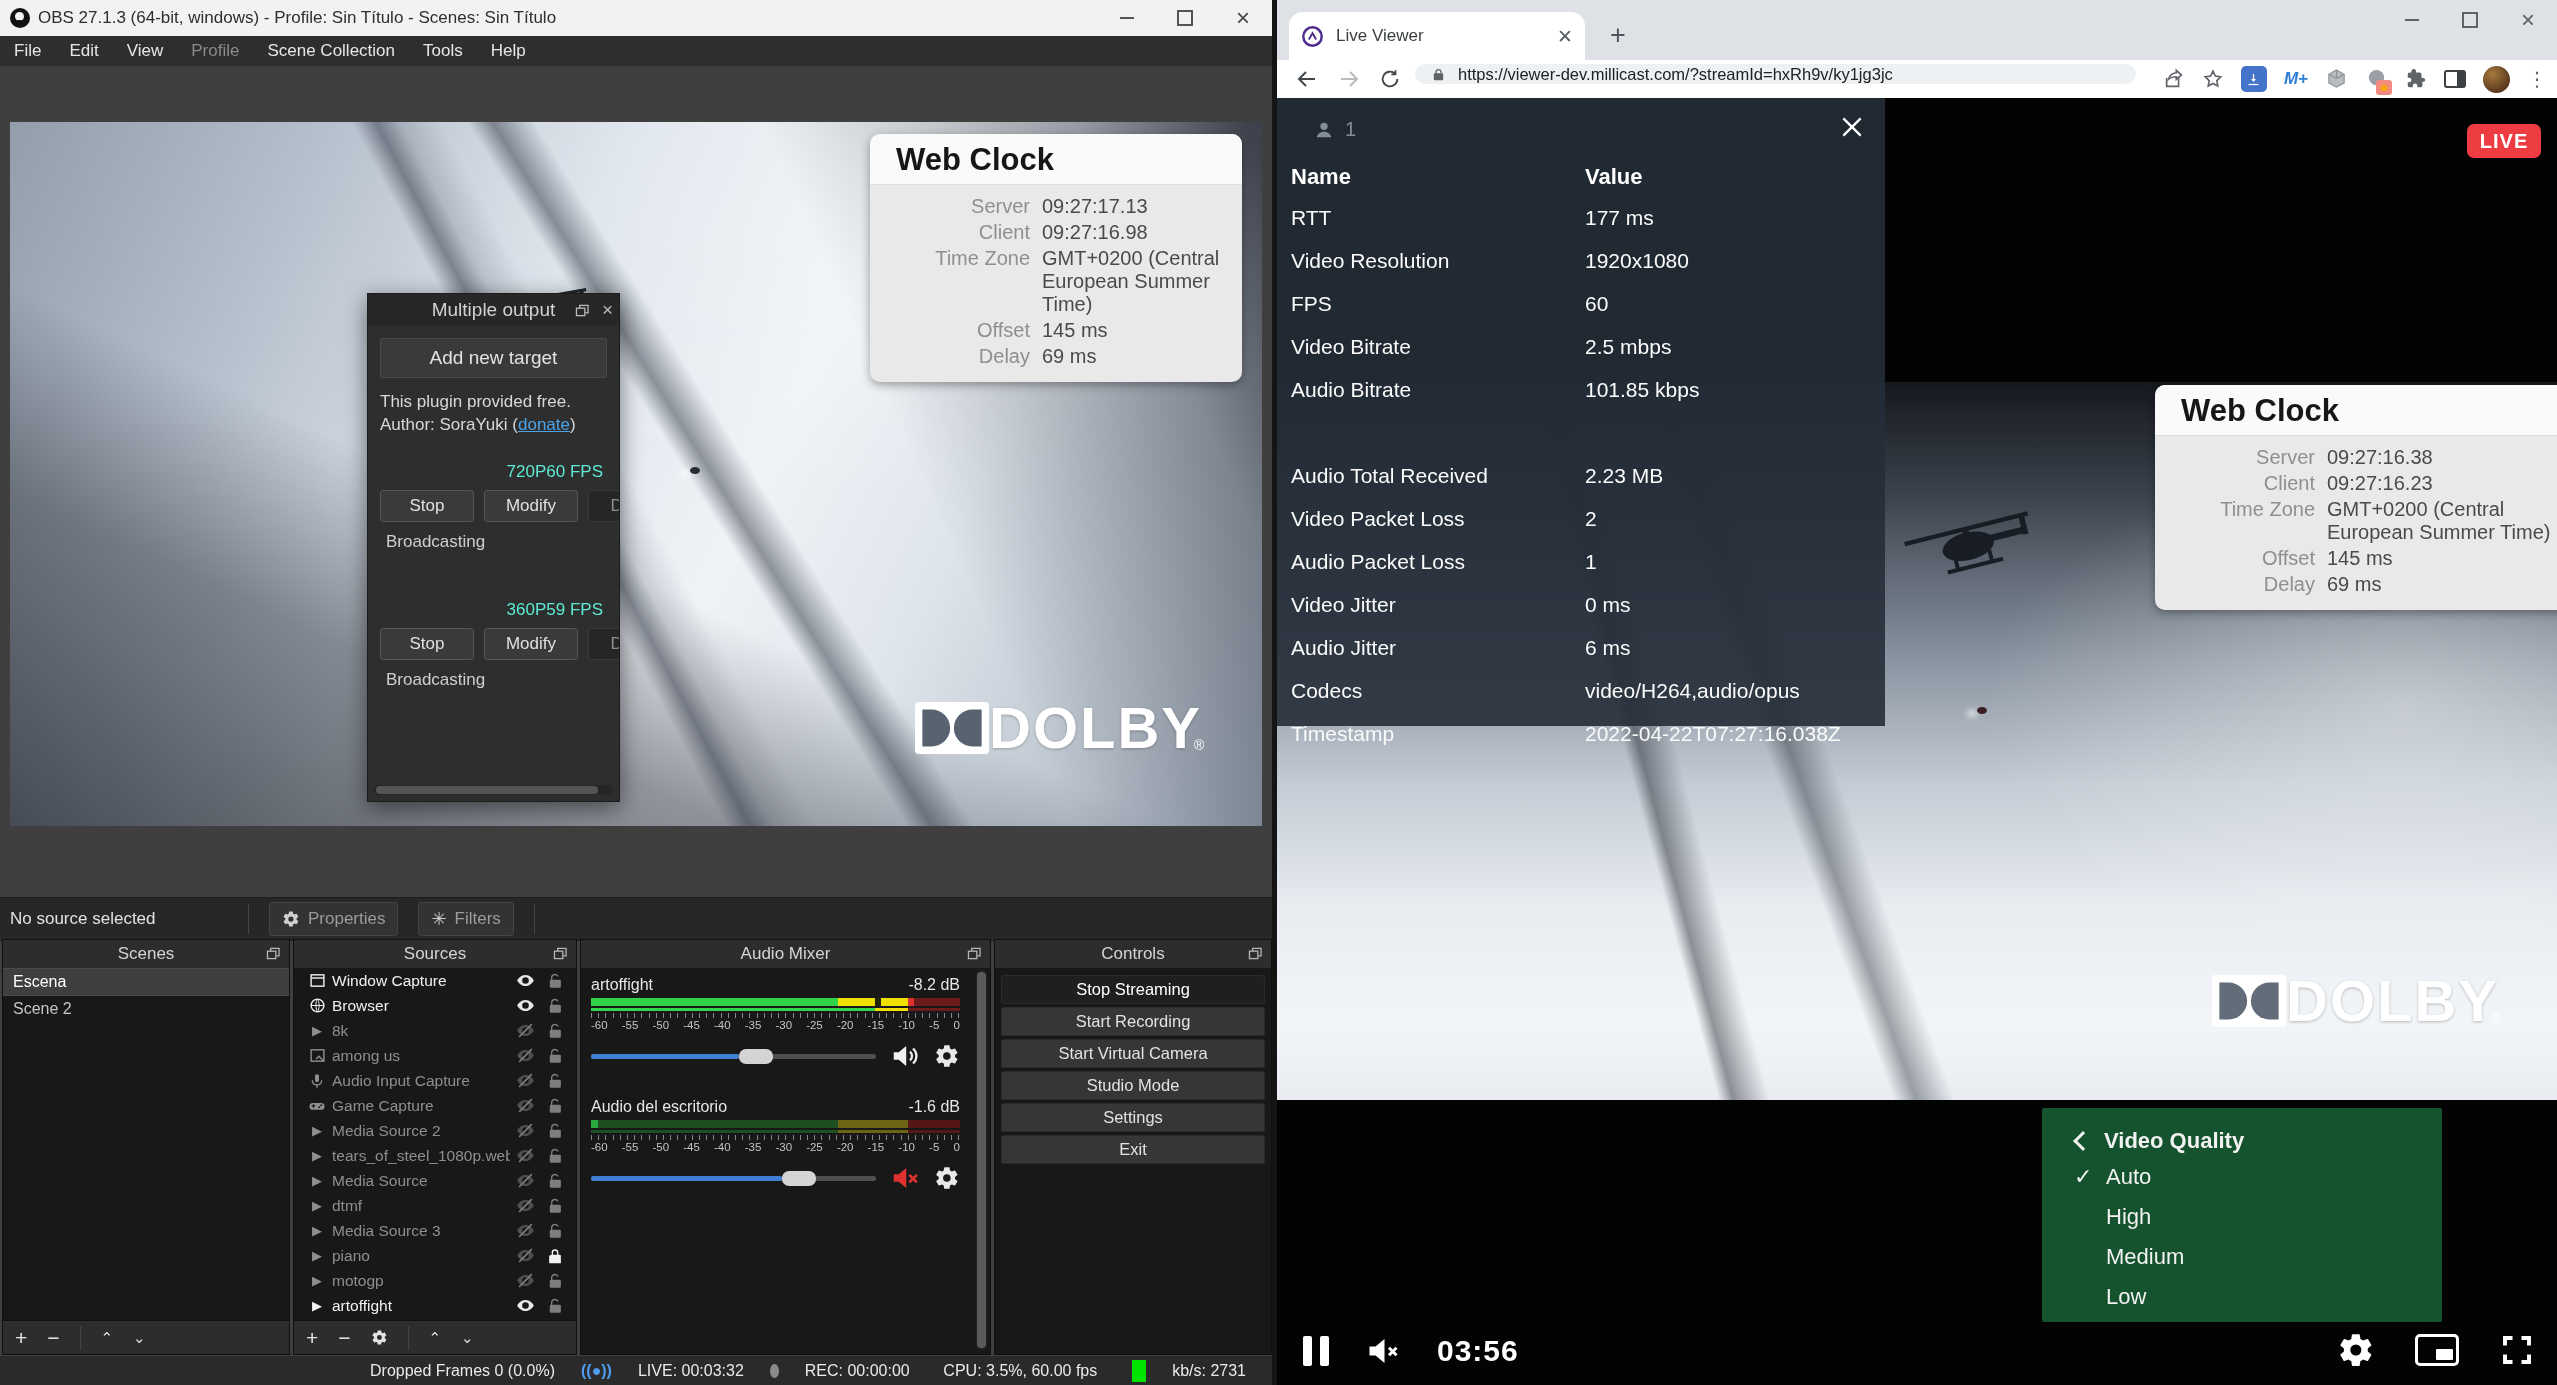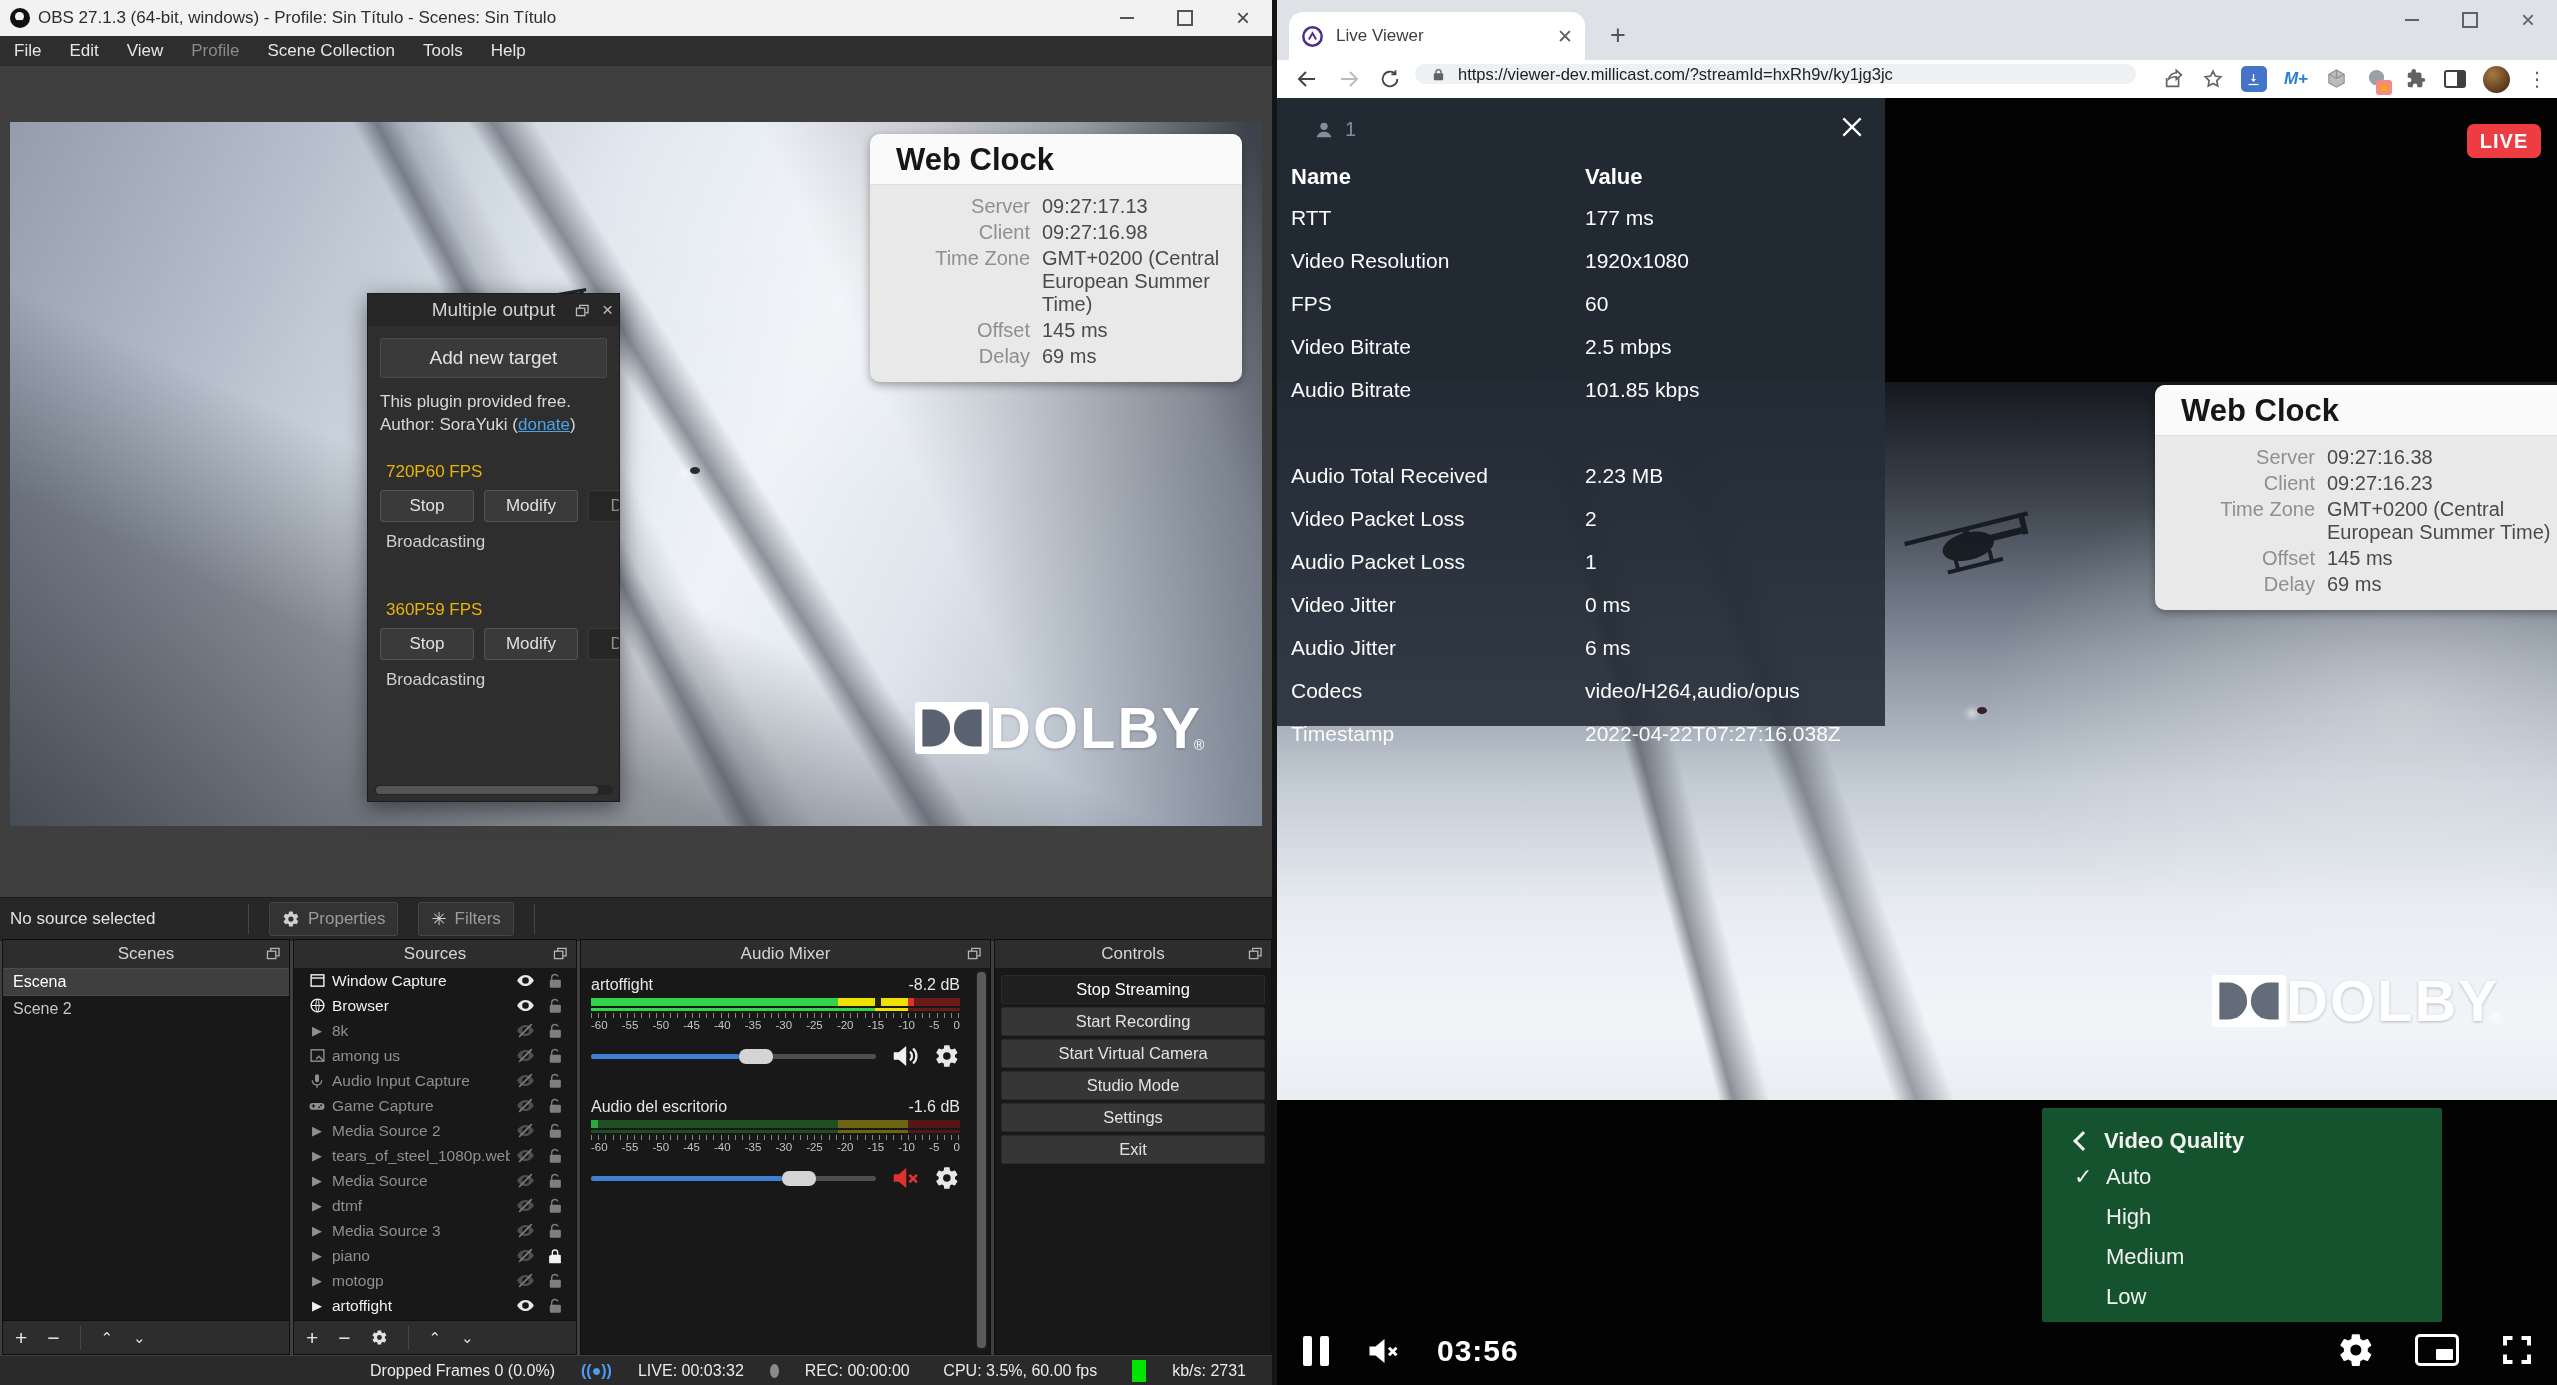--- a/index.html
+++ b/index.html
@@ -51,21 +51,21 @@
       border:1px solid #1c1c1c;box-shadow:0 6px 22px rgba(0,0,0,.5);overflow:hidden}
   .mo-head{height:32px;background:#272727;display:flex;align-items:center;position:relative}
   .mo-title{flex:1;text-align:center;font-size:19px;color:#d2d2d2}
   .mo-hicons{position:absolute;right:6px;top:0;height:32px;display:flex;align-items:center;gap:12px;color:#bbb}
   .mo-body{padding:12px 12px 0 12px}
   .mo-add{height:38px;background:#3a3a3a;border:1px solid #4a4a4a;border-radius:2px;display:flex;
           align-items:center;justify-content:center;font-size:19px;color:#e2e2e2;margin-bottom:12px}
   .mo-note{font-size:17px;color:#d8d8d8;line-height:23px}
   .mo-link{color:#4da3e8;text-decoration:underline}
   .mo-target{margin-top:26px}
-  .mo-trow{display:flex;justify-content:flex-start;font-size:17px;color:#eab308;padding:0 4px 8px 6px}
+  .mo-trow{display:flex;justify-content:flex-end;font-size:17px;color:#5eead4;padding:0 4px 8px 6px}
   .mo-btns{display:flex;gap:10px;width:320px}
   .mo-btn{width:92px;height:30px;background:#3a3a3a;border:1px solid #555;border-radius:3px;
           display:flex;align-items:center;justify-content:center;font-size:17px;color:#e0e0e0}
   .mo-btn.dim{background:#262626;border-color:#3a3a3a;color:#8f8f8f}
   .mo-status{font-size:17px;color:#cfcfcf;padding:10px 0 0 6px}
   .mo-hscroll{position:absolute;left:6px;right:6px;bottom:6px;height:10px;background:#262626;border-radius:5px}
   .mo-hthumb{position:absolute;left:2px;top:1px;height:8px;width:93%;background:#555;border-radius:4px}
 
   
   .src-toolbar{position:absolute;left:0;top:897px;width:100%;height:42px;background:#272727;

